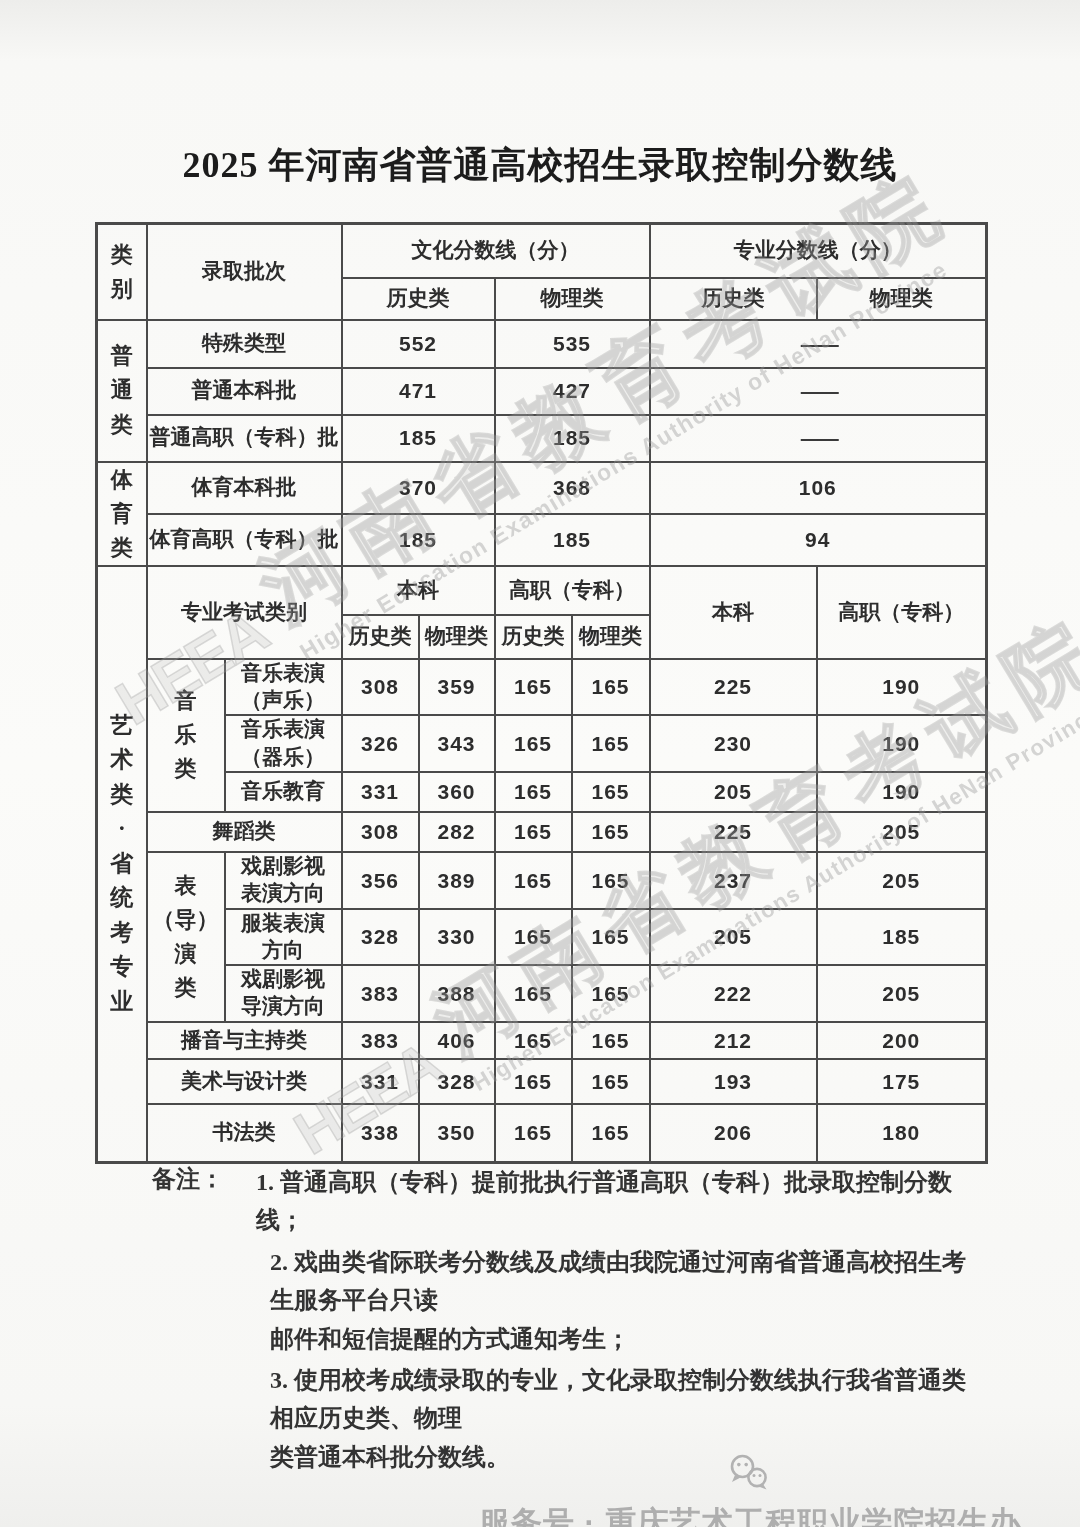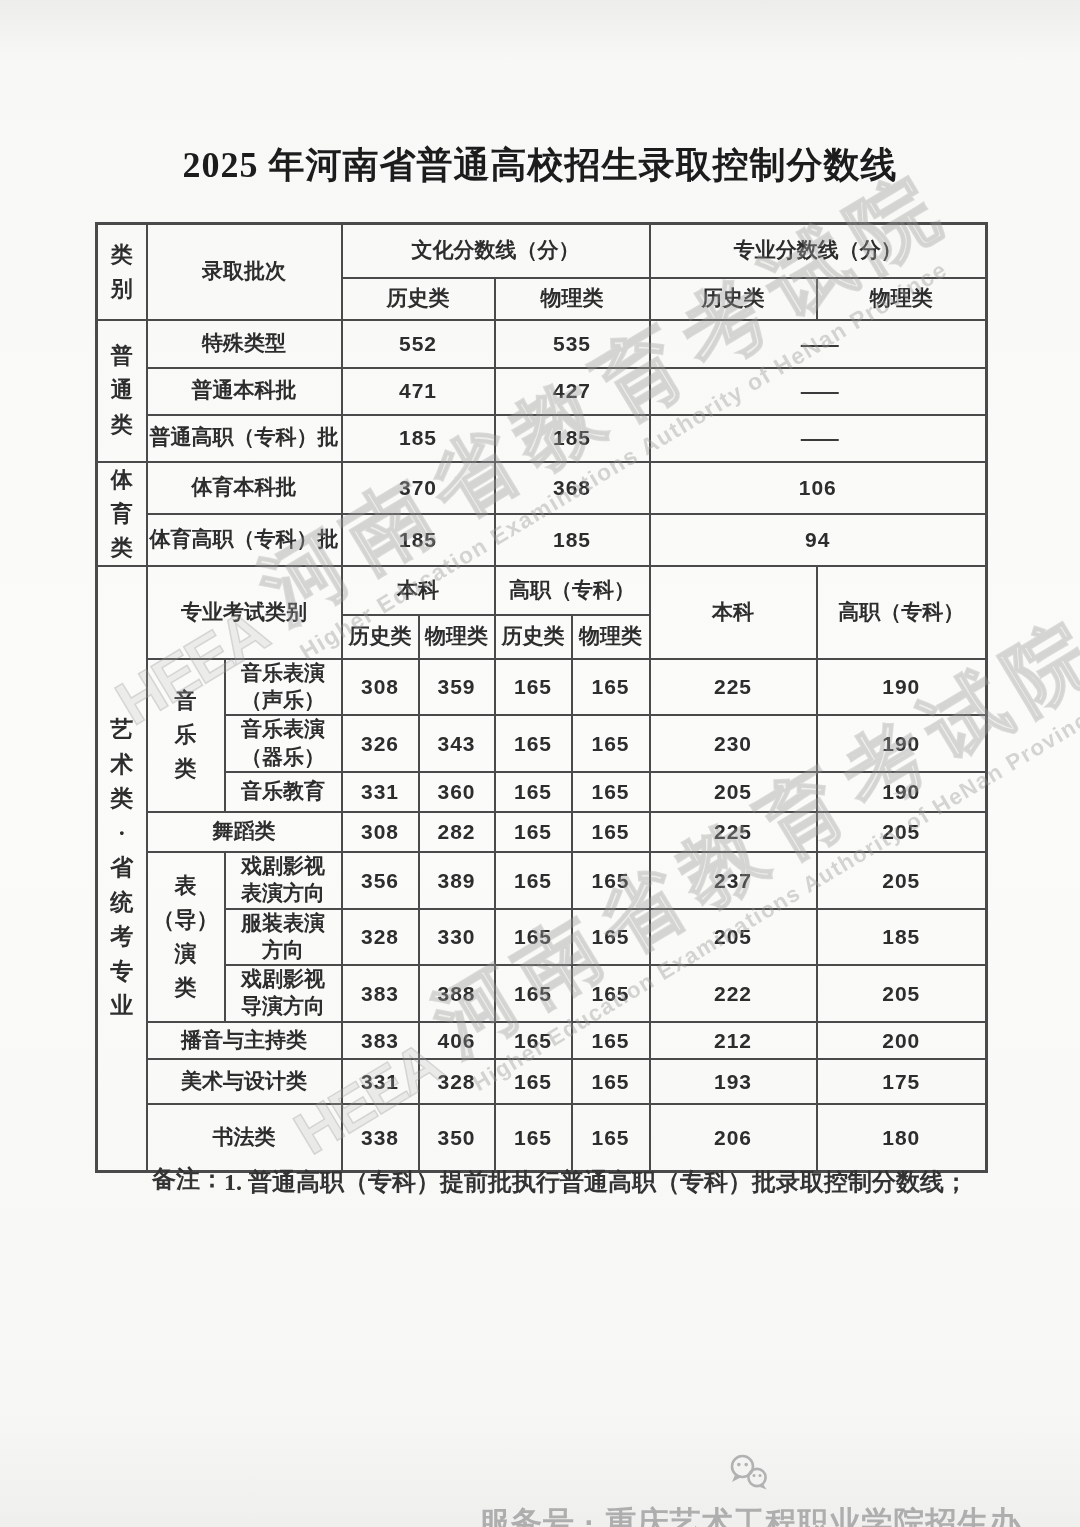--- a/index.html
+++ b/index.html
@@ -55,21 +55,21 @@
     font-family:"Liberation Sans","DejaVu Sans",sans-serif;
     font-size:23px;font-weight:700;letter-spacing:1.5px;margin-top:9px;
     color:rgba(152,152,152,.65);white-space:nowrap;
   }
   .notes{
     position:absolute;left:152px;top:1160px;width:830px;z-index:2;
     font-size:24px;font-weight:600;color:#333;line-height:1.6;
   }
   .notes-first{display:flex;}
   .notes-label{flex:none;}
-  .note-item{white-space:pre-line;margin-top:3px;}
+  .note-item{white-space:pre-line;margin-top:3px;margin-left:32px;}
   .note-indent{padding-left:86px;}
   .footer{
     position:absolute;left:479px;top:1453px;z-index:2;
     display:flex;align-items:center;gap:11px;
     color:#aeaeae;font-size:31px;font-weight:600;
     font-family:"Liberation Sans","DejaVu Sans",sans-serif;
     letter-spacing:1px;
     flex-direction:column;
   }
   .footer svg{display:block;}
@@ -269,37 +269,41 @@
   </tr>
   <tr style="height:45px">
     <td colspan="2">美术与设计类</td>
     <td class="v">331</td>
     <td class="v">328</td>
     <td class="v">165</td>
     <td class="v">165</td>
     <td class="v">193</td>
     <td class="v">175</td>
   </tr>
-  <tr style="height:68px">
+  <tr style="height:59px">
     <td colspan="2">书法类</td>
     <td class="v">338</td>
     <td class="v">350</td>
     <td class="v">165</td>
     <td class="v">165</td>
     <td class="v">206</td>
     <td class="v">180</td>
   </tr>
   </tbody>
 </table>
 
 <div class="notes">
   <div class="notes-first">
     <span class="notes-label">备注：</span>
     <span class="note-item">1. 普通高职（专科）提前批执行普通高职（专科）批录取控制分数线；</span>
   </div>
+  <div class="note-item note-indent">2. 戏曲类省际联考分数线及成绩由我院通过河南省普通高校招生考生服务平台只读
+邮件和短信提醒的方式通知考生；</div>
+  <div class="note-item note-indent">3. 使用校考成绩录取的专业，文化录取控制分数线执行我省普通类相应历史类、物理
+类普通本科批分数线。</div>
 </div>
 
 <div class="footer">
   <span>
     <svg width="46" height="38" viewBox="0 0 46 38">
       <g fill="none" stroke="#b2b2b2" stroke-width="2.6">
         <circle cx="15.5" cy="13.5" r="10.5"></circle>
         <circle cx="30" cy="24.5" r="8.6"></circle>
       </g>
       <path d="M8,22 L5,29 L13.5,24.5 Z" fill="#b2b2b2"></path>

